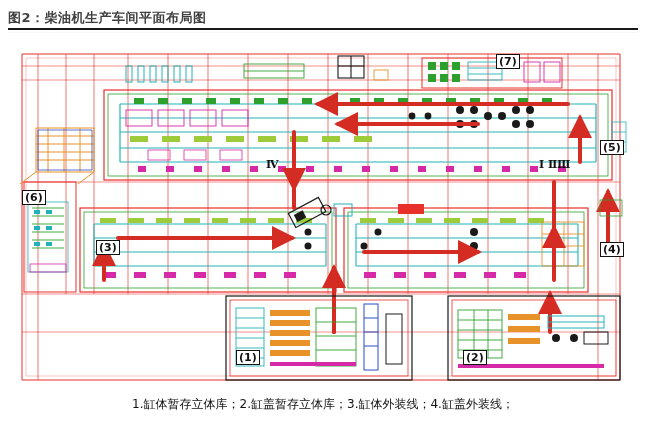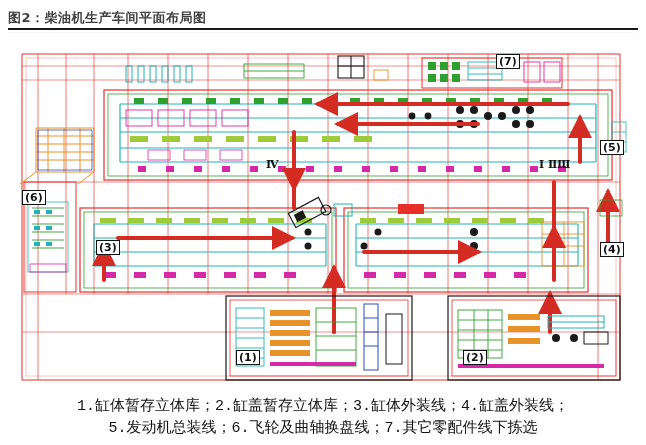--- a/index.html
+++ b/index.html
@@ -55,24 +55,23 @@
     left: 0;
     top: 0;
   }
   
   .caption {
     position: absolute;
     left: 8px;
     top: 396px;
     width: 630px;
     text-align: center;
-    font-size: 15px;
+    font-size: 12px;
     color: #111;
     line-height: 1.45;
-    font-family: Liberation Mono, monospace;
   }
   .caption div { white-space: nowrap; }
 
   
   .callout {
     position: absolute;
     font-size: 11px;
     font-weight: bold;
     color: #111;
     background: #ffffff;
@@ -523,16 +522,15 @@
     <div class="callout" style="left:488px; top:22px;">(7)</div>
 
     <div class="romanlbl" style="left:531px; top:126px;">Ⅰ</div>
     <div class="romanlbl" style="left:540px; top:126px;">Ⅱ</div>
     <div class="romanlbl" style="left:549px; top:126px;">Ⅲ</div>
     <div class="romanlbl" style="left:258px; top:126px;">Ⅳ</div>
   </div>
 
   <div class="caption">
     <div>1.缸体暂存立体库；2.缸盖暂存立体库；3.缸体外装线；4.缸盖外装线；</div>
-    <div>5.发动机总装线；6.飞轮及曲轴换盘线；7.其它零配件线下拣选</div>
   </div>
 
 </div>
 
 </body></html>

